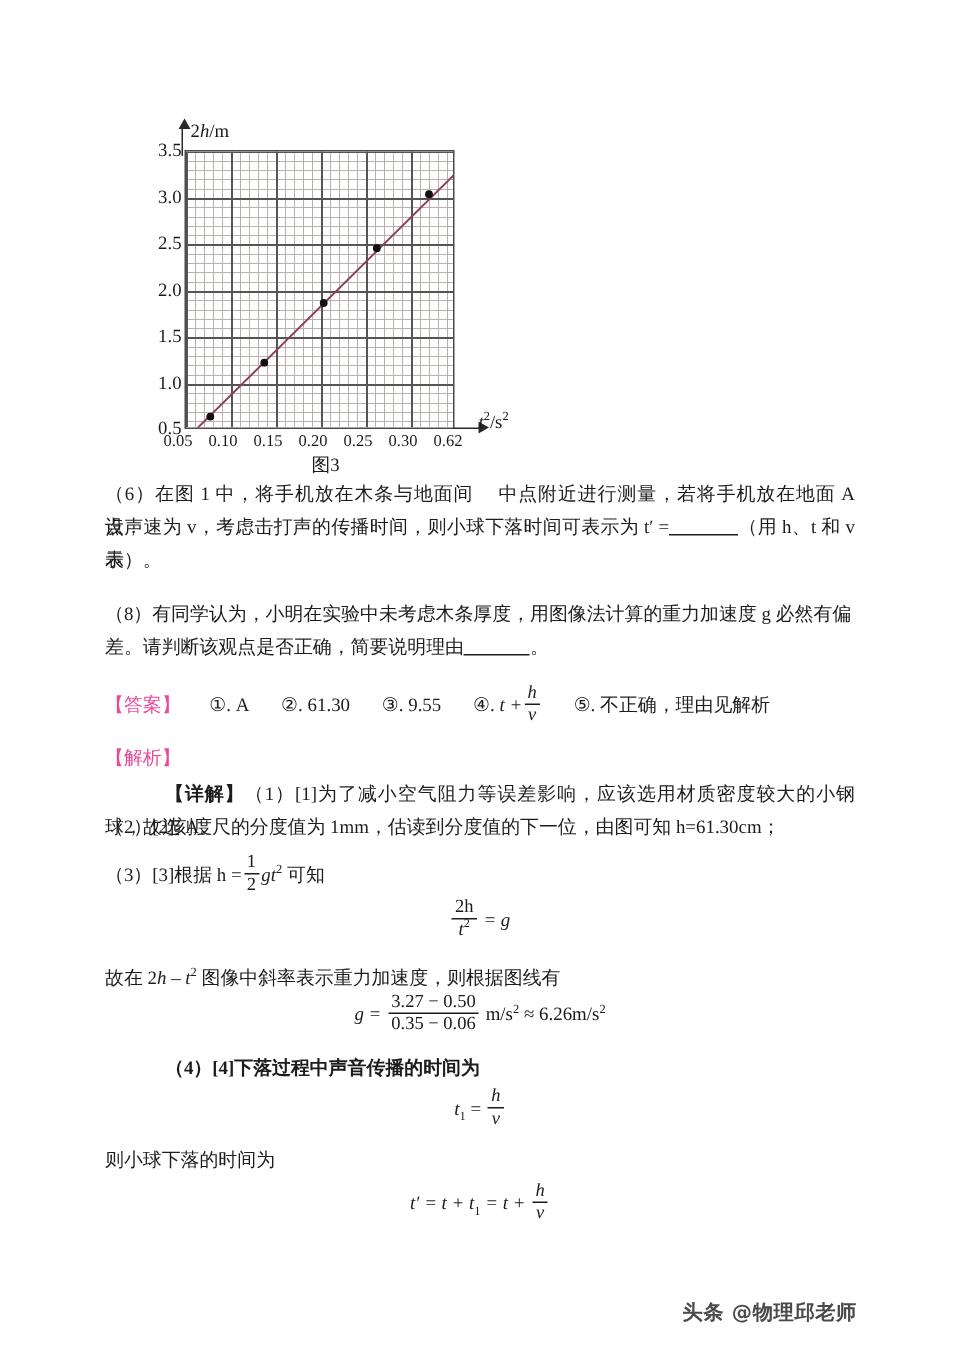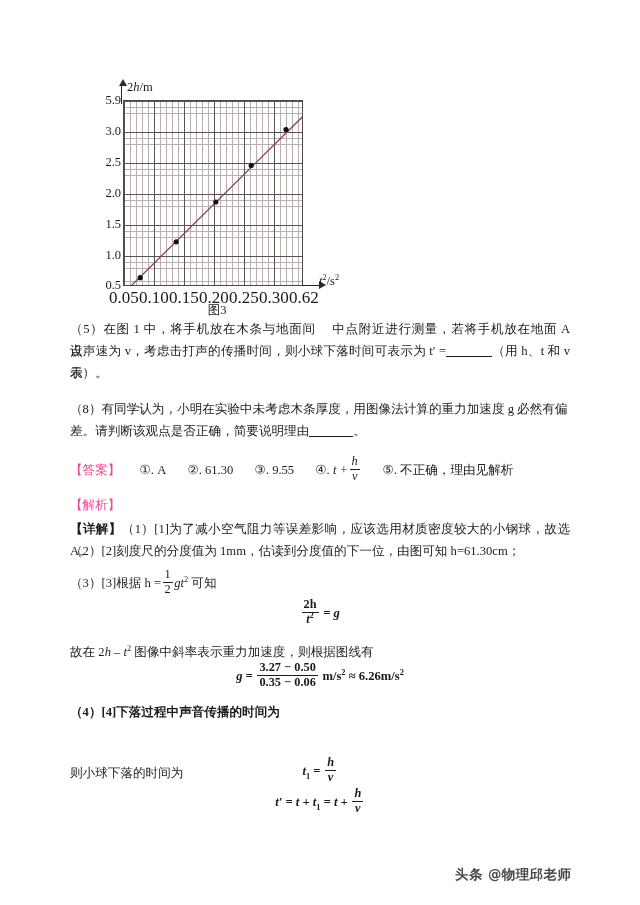--- a/index.html
+++ b/index.html
@@ -61,57 +61,57 @@
 
   .ylabel{
     position:absolute;left:30px;top:2px;
     font-size:12.5px;white-space:nowrap;
   }
   .xlabel{
     position:absolute;left:222px;top:196px;
     font-size:12.5px;white-space:nowrap;
   }
   .ytk{position:absolute;font-size:12.5px;white-space:nowrap;text-align:right;}
-  .xtk{position:absolute;font-size:17px;white-space:nowrap;text-align:center;}
+  .xtk{position:absolute;font-size:11px;white-space:nowrap;text-align:center;}
   .fig-caption{
     position:absolute;left:0;top:222px;width:240px;
     text-align:center;font-size:12.5px;
   }
   .it{font-style:italic;}
   sup{font-size:0.66em;vertical-align:super;line-height:0;}
   sub{font-size:0.66em;vertical-align:sub;line-height:0;}
 
   
   .body-text{position:absolute;left:0;top:0;width:640px;}
   .para{
     position:absolute;
     left:70px;width:500px;
     font-size:12.6px;
     line-height:22px;
     text-align:justify;
     color:#1c1c1c;
   }
   .blue{color:#ec4899;font-weight:normal;}
-  .bold{font-weight:bold;}
+  .bold{font-weight:bold;margin-left:40px;}
   .blank{
     display:inline-block;width:46px;
     border-bottom:1px solid #1c1c1c;
     vertical-align:-2px;
   }
   .blank-sm{
     display:inline-block;width:44px;
     border-bottom:1px solid #1c1c1c;
     vertical-align:-2px;
   }
   .gap{display:inline-block;width:16px;}
 
   
   .eq{
     position:absolute;left:0;width:640px;
-    text-align:center;font-size:12.6px;font-weight:bold;
+    text-align:center;font-size:12.6px;
   }
 
   
   .frac{
     display:inline-block;
     vertical-align:middle;
     text-align:center;
     font-size:0.98em;
     margin:0 1.5px;
     position:relative;
@@ -137,21 +137,21 @@
 <body>
 
 <div class="page">
 
   <div class="figure-block">
     <div class="chart-wrap">
 
       <div class="yaxis-arrow"></div>
       <div class="ylabel">2<span class="it">h</span><span>/m</span></div>
 
-      <div class="ytk" style="left:-2px;top:15px;width:26px;">5.9</div>
+      <div class="ytk" style="left:-2px;top:15px;width:26px;">3.5</div>
       <div class="ytk" style="left:-2px;top:46px;width:26px;">3.0</div>
       <div class="ytk" style="left:-2px;top:77px;width:26px;">2.5</div>
       <div class="ytk" style="left:-2px;top:108px;width:26px;">2.0</div>
       <div class="ytk" style="left:-2px;top:139px;width:26px;">1.5</div>
       <div class="ytk" style="left:-2px;top:170px;width:26px;">1.0</div>
       <div class="ytk" style="left:-2px;top:200px;width:26px;">0.5</div>
 
       <div class="plot">
         <div class="grid-minor"></div>
         <div class="grid-major"></div>
@@ -178,21 +178,21 @@
       <div class="xtk" style="left:162px;top:210px;">0.30</div>
       <div class="xtk" style="left:192px;top:210px;">0.62</div>
 
       <div class="fig-caption" style="left:30px;top:224px;width:180px;">图3</div>
     </div>
   </div>
 
   <div class="body-text">
 
     <div class="para" style="top:318px;">
-      <span>（5）在图 1 中，将手机放在木条与地面间</span><span class="gap"></span><span>中点附近进行测量，若将手机放在地面 A 点，</span>
+      <span>（6）在图 1 中，将手机放在木条与地面间</span><span class="gap"></span><span>中点附近进行测量，若将手机放在地面 A 点，</span>
     </div>
     <div class="para" style="top:340px;">
       <span>设声速为 v，考虑击打声的传播时间，则小球下落时间可表示为 t′ =</span><span class="blank"></span><span>（用 h、t 和 v 表</span>
     </div>
     <div class="para" style="top:362px;">示）。</div>
 
     <div class="para" style="top:398px;">（8）有同学认为，小明在实验中未考虑木条厚度，用图像法计算的重力加速度 g 必然有偏</div>
     <div class="para" style="top:420px;">
       <span>差。请判断该观点是否正确，简要说明理由</span><span class="blank-sm"></span><span>。</span>
     </div>
@@ -239,21 +239,21 @@
         <span class="den">0.35 − 0.06</span>
       </span>
       <span>m/s</span><sup>2</sup>
       <span>≈ 6.26m/s</span><sup>2</sup>
     </div>
 
     <div class="para" style="top:701px;">
       <span class="bold">（4）[4]下落过程中声音传播的时间为</span>
     </div>
 
-    <div class="eq" style="top:726px;margin-top:32px;">
+    <div class="eq" style="top:726px;">
       <span class="it">t</span><sub>1</sub>
       <span>=</span>
       <span class="frac">
         <span class="num it">h</span>
         <span class="den it">v</span>
       </span>
     </div>
 
     <div class="para" style="top:762px;">则小球下落的时间为</div>
 

